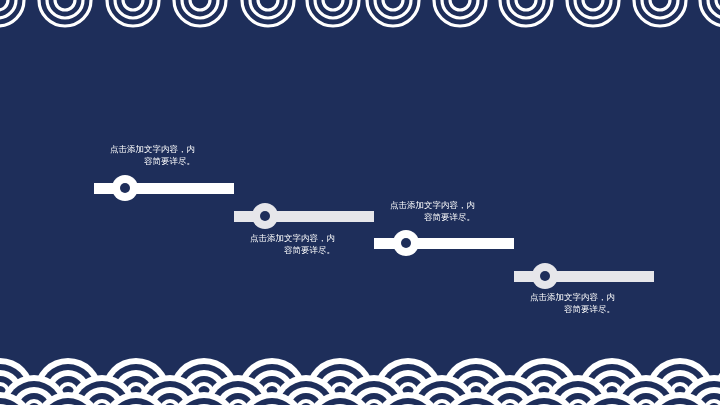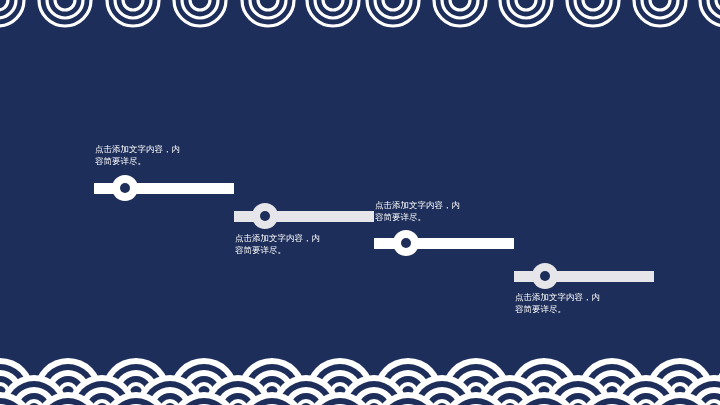--- a/index.html
+++ b/index.html
@@ -1,17 +1,17 @@
 <!DOCTYPE html>
 <html><head>
 <meta charset="utf-8">
 <style>
   html, body { margin: 0; padding: 0; }
   body { width: 720px; height: 405px; overflow: hidden; background: #1e2e5a; position: relative; font-family: "DejaVu Sans", sans-serif; }
-  .slide { position: absolute; left: 0; top: 0; width: 720px; height: 405px; background: #1e2e5a; }
+  .slide { position: absolute; left: 0; top: 0; width: 720px; height: 405px; background: #1e2e5a; text-align: right; }
   svg.deco { position: absolute; left: 0; }
   .bar { position: absolute; height: 11px; }
   .knob { position: absolute; width: 26px; height: 26px; border-radius: 50%; box-sizing: border-box; }
   .knob::after { content: ""; position: absolute; left: 8px; top: 8px; width: 10px; height: 10px; border-radius: 50%; background: #1e2e5a; }
   .caption { position: absolute; color: #ffffff; font-size: 8.5px; line-height: 11.5px; width: 100px; white-space: normal; }
 </style>
 </head>
 <body>
 
 <div class="slide">

